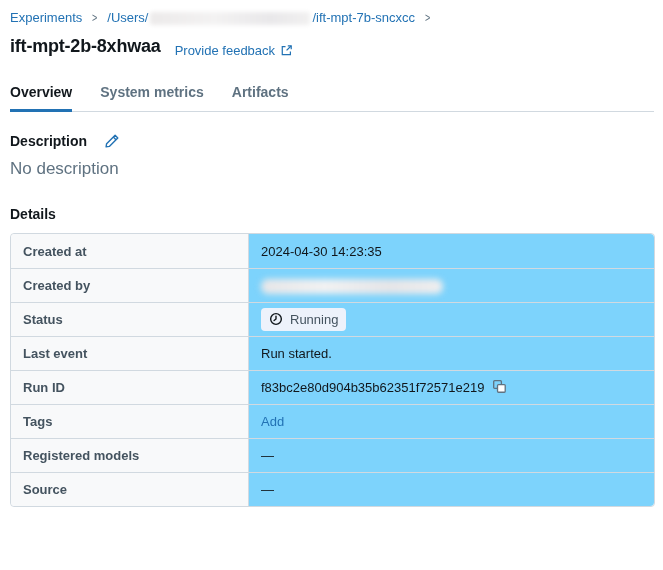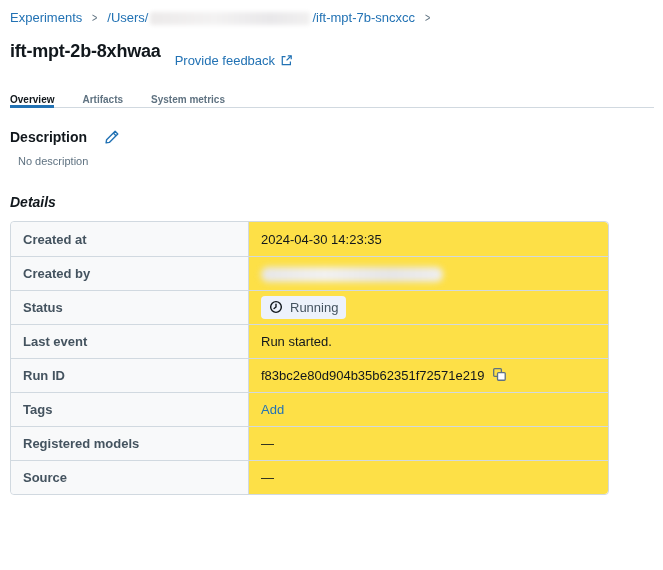--- a/index.html
+++ b/index.html
@@ -28,48 +28,48 @@
   .crumb-path{display:inline-flex;align-items:center;}
   .blur-crumb{
     display:inline-block;width:160px;height:13px;border-radius:2px;
     background:linear-gradient(90deg,#eceaea,#f3f2f2 40%,#e9e8ea 75%,#f1f0f0);
     filter:blur(2px);margin:0 2px;vertical-align:middle;
   }
 
   
   .title-row{display:flex;align-items:center;gap:14px;margin-top:8px;}
   .run-title{font-size:18px;font-weight:700;margin:0;letter-spacing:-0.2px;color:var(--value-text);}
-  .feedback-link{display:inline-flex;align-items:center;gap:5px;font-size:13px;margin-top:18px;}
+  .feedback-link{display:inline-flex;align-items:center;gap:5px;font-size:13px;margin-top:8px;}
 
   
   .tabs{display:flex;gap:28px;margin-top:20px;border-bottom:1px solid var(--border);padding:0;}
   .tab{
-    font-size:10px;font-weight:600;color:var(--muted);
-    padding:6px 0 0;border-bottom:3px solid transparent;margin-bottom:-1px;cursor:pointer;
+    font-size:14px;font-weight:600;color:var(--muted);
+    padding:6px 0 9px;border-bottom:3px solid transparent;margin-bottom:-1px;cursor:pointer;
   }
   .tab.active{color:var(--value-text);border-bottom-color:var(--blue);}
 
   
   .section-head-row{display:flex;align-items:flex-end;gap:17px;margin-top:21px;}
   .section-heading{font-size:14px;font-weight:700;color:var(--value-text);}
-  .muted-text{font-size:11px;color:var(--muted);margin-top:10px;margin-left:8px;}
-  .details-heading{margin-top:27px;font-style:italic;}
+  .muted-text{font-size:17px;color:var(--muted);margin-top:10px;}
+  .details-heading{margin-top:27px;}
   .edit-btn{background:none;border:none;padding:0;display:inline-flex;cursor:pointer;}
 
   
   .details-table{
-    margin-top:11px;width:599px;border-collapse:separate;border-spacing:0;
+    margin-top:11px;width:645px;border-collapse:separate;border-spacing:0;
     border:1px solid var(--border);border-radius:4px;font-size:13px;
   }
   .details-table td{height:34px;padding:0 12px;vertical-align:middle;}
   .label-cell{
     width:238px;min-width:238px;background:var(--label-bg);
     border-right:1px solid var(--border);font-weight:700;color:var(--label-text);
   }
-  .value-cell{color:var(--value-text);background:#fde047;}
+  .value-cell{color:var(--value-text);background:#7dd3fc;}
   .details-table tr + tr td{border-top:1px solid var(--border);}
   .details-table tr:first-child .label-cell{border-top-left-radius:4px;}
   .details-table tr:first-child .value-cell{border-top-right-radius:4px;}
   .details-table tr:last-child .label-cell{border-bottom-left-radius:4px;}
   .details-table tr:last-child .value-cell{border-bottom-right-radius:4px;}
 
   .copy-btn{background:none;border:none;padding:0;margin-left:8px;vertical-align:-2px;cursor:pointer;}
   .badge{
     display:inline-flex;gap:7px;background:var(--badge-bg);
     border-radius:4px;padding:4px 8px;color:var(--label-text);font-size:13px;
@@ -104,22 +104,22 @@
       <svg width="13" height="13" viewBox="0 0 16 16" fill="none" stroke="#2272B4" stroke-width="1.5">
         <path d="M6.8 3.2H2.8v10h10V9.2"></path>
         <path d="M9.6 2.2h4.2v4.2"></path>
         <path d="M13.6 2.4L8.1 7.9"></path>
       </svg>
     </a>
   </div>
 
   <div class="tabs">
       <div class="tab active">Overview</div>
+      <div class="tab">System metrics</div>
       <div class="tab">Artifacts</div>
-      <div class="tab">System metrics</div>
     </div>
 
   <div class="section-head-row">
     <span class="section-heading">Description</span>
     <button class="edit-btn">
       <svg width="16" height="16" viewBox="0 0 16 16" fill="none" stroke="#2272B4" stroke-width="1.4" stroke-linejoin="round">
         <path d="M11.1 2.2l2.7 2.7-8.5 8.5-3.2.5.5-3.2z"></path>
         <path d="M9.3 4l2.7 2.7"></path>
       </svg>
     </button>

